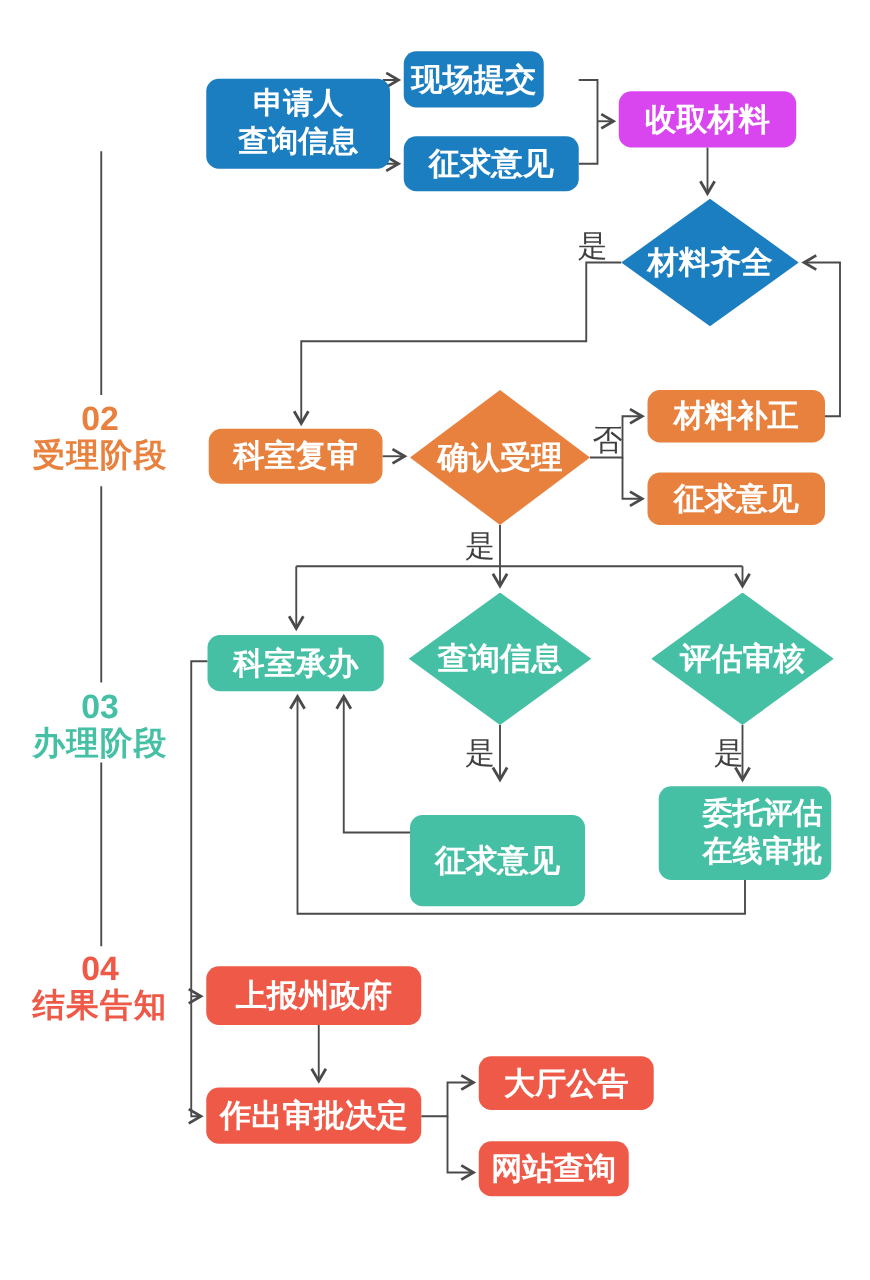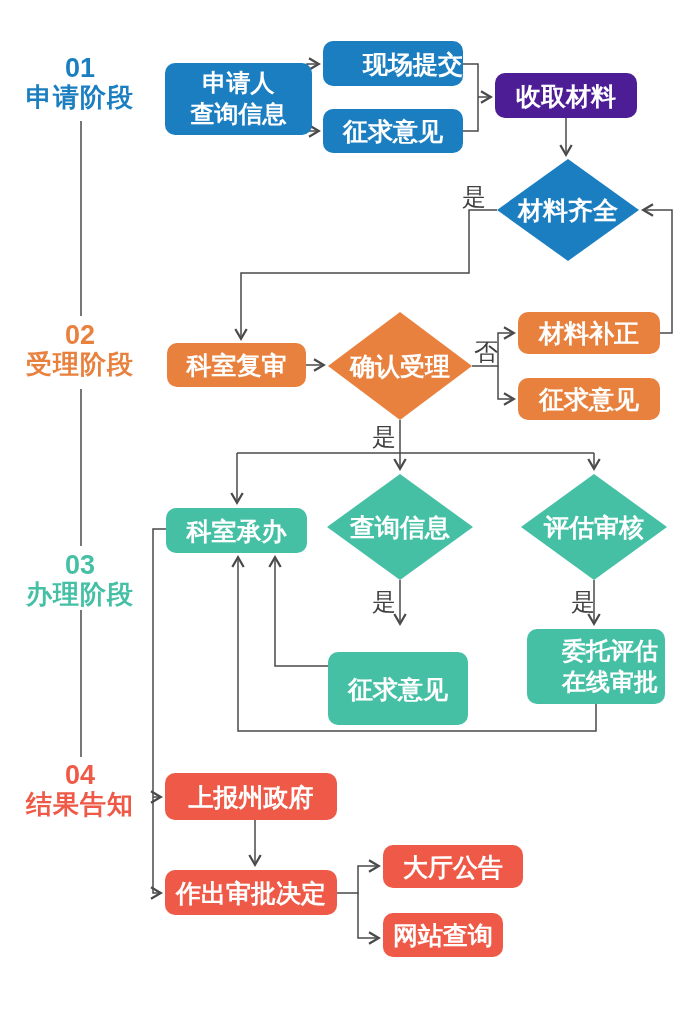--- a/index.html
+++ b/index.html
@@ -67,48 +67,44 @@
     <path d="M328,666 L275,666 L275,558" marker-end="url(#arr)"></path>
     <path d="M596,704 L596,731 L238,731 L238,558" marker-end="url(#arr)"></path>
 
     <path d="M166,529 L153,529 L153,893 L160,893" marker-end="url(#arr)"></path>
     <path d="M153,797 L160,797" marker-end="url(#arr)"></path>
     <path d="M255,820 L255,864" marker-end="url(#arr)"></path>
     <path d="M337,893 L358,893 L358,866 L378,866" marker-end="url(#arr)"></path>
     <path d="M358,893 L358,938 L378,938" marker-end="url(#arr)"></path>
   </svg>
 
-  <div class="stage" style="top: 53px; color: rgb(27, 126, 192);">
-    <span class="num">01</span>
-    <span class="name">申请阶段</span>
-  </div>
   <div class="stage" style="top: 320px; color: rgb(232, 129, 61);">
     <span class="num">02</span>
     <span class="name">受理阶段</span>
   </div>
   <div class="stage" style="top: 550px; color: rgb(69, 192, 165);">
     <span class="num">03</span>
     <span class="name">办理阶段</span>
   </div>
   <div class="stage" style="top: 760px; color: rgb(238, 90, 71);">
     <span class="num">04</span>
     <span class="name">结果告知</span>
   </div>
 
   <div class="node" style="left: 165px; top: 63px; width: 147px; height: 72px; font-size: 24px; background: rgb(27, 126, 192);">
     <span>申请人</span>
     <span>查询信息</span>
   </div>
-  <div class="node" style="left: 323px; top: 41px; width: 140px; height: 45px; background: rgb(27, 126, 192); align-items: flex-end;">
+  <div class="node" style="left: 323px; top: 41px; width: 112px; height: 45px; background: rgb(27, 126, 192);">
     <span>现场提交</span>
   </div>
   <div class="node" style="left: 323px; top: 109px; width: 140px; height: 44px; background: rgb(27, 126, 192);">
     <span>征求意见</span>
   </div>
-  <div class="node" style="left: 495px; top: 73px; width: 142px; height: 45px; background: #4c1d95;">
+  <div class="node" style="left: 495px; top: 73px; width: 142px; height: 45px; background: #d946ef;">
     <span>收取材料</span>
   </div>
   <div class="node diamond" style="left: 497px; top: 159px; width: 142px; height: 102px; background: rgb(27, 126, 192);">
     <span>材料齐全</span>
   </div>
 
   <div class="node" style="left: 167px; top: 343px; width: 139px; height: 44px; background: rgb(232, 129, 61);">
     <span>科室复审</span>
   </div>
   <div class="node diamond" style="left: 328px; top: 312px; width: 144px; height: 108px; background: rgb(232, 129, 61);">

